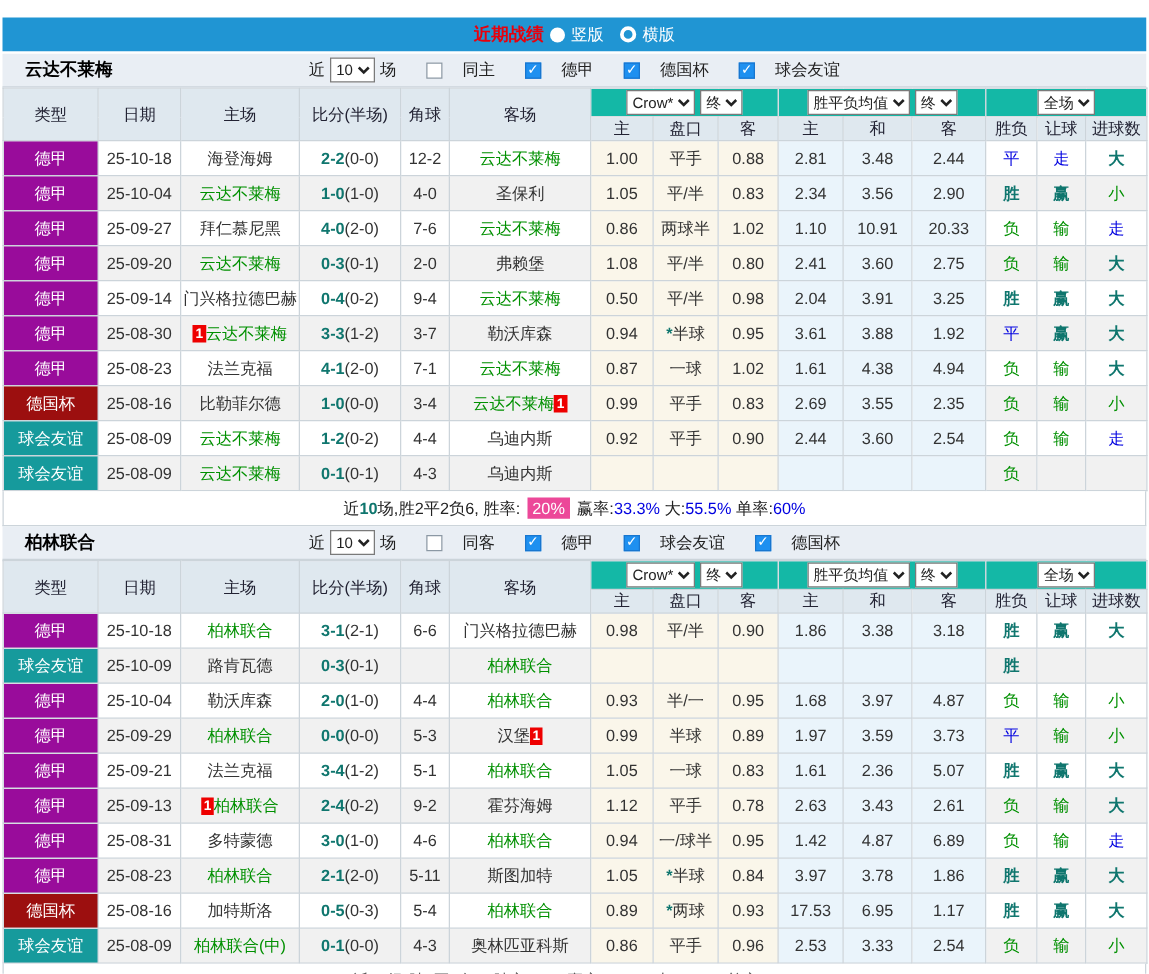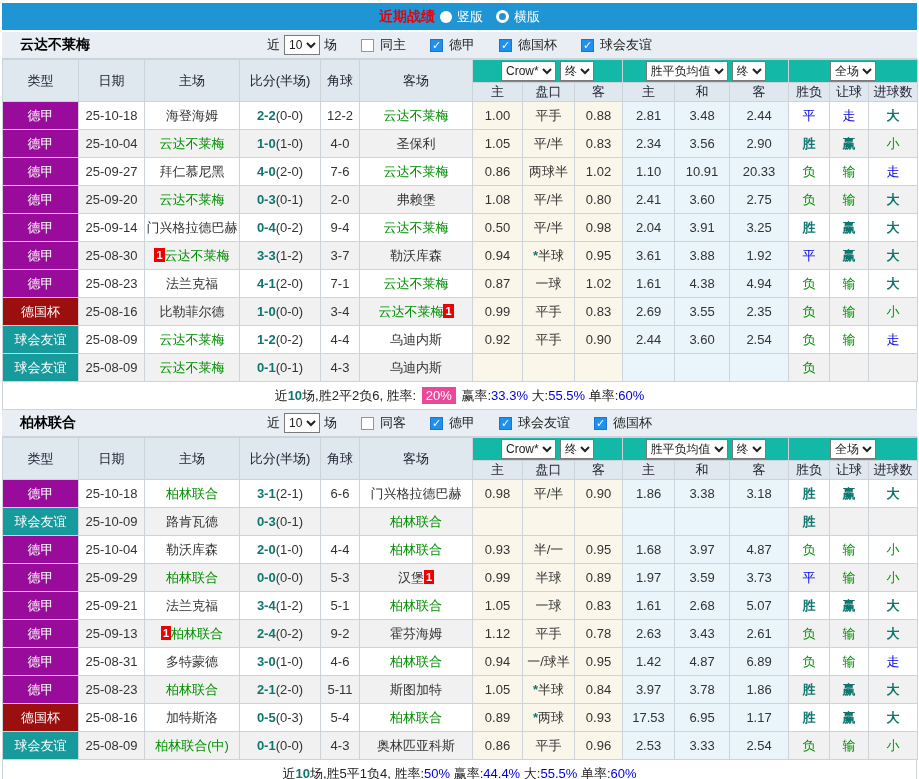--- a/index.html
+++ b/index.html
@@ -9,38 +9,38 @@
     overflow: hidden;
     background: #fff;
     font-family: "Liberation Sans", "DejaVu Sans", sans-serif;
     color: #333;
   }
   .page { padding: 3px 2px 0 2px; }
 
   
   .titlebar {
     height: 27px; background: #2095d3;
-    display: flex; align-items: center; justify-content: center; gap: 5px;
+    display: flex; align-items: center; justify-content: center; gap: 5px; margin-top: 11px;
   }
   .titlebar .ttl { color: #e8000c; font-weight: bold; font-size: 14px; }
   .radio { display: inline-block; border-radius: 50%; cursor: pointer; }
   .radio.sel { width: 12px; height: 12px; background: #fff; }
   .radio.unsel { width: 13px; height: 13px; border: 3px solid #fff; background: transparent; margin-left: 8px; }
   .titlebar .rlabel { color: #fff; font-size: 13px; }
 
   
   .sechead {
     height: 27px; background: #e9eef4;
     display: flex; align-items: center; position: relative;
     border-bottom: 1px solid #ccd4da;
   }
   .sechead.first { margin-top: 2px; }
   .sechead .team { position: absolute; left: 18px; font-weight: bold; font-size: 14px; color: #000; }
   .sechead .controls { margin: 0 auto; display: flex; align-items: center; gap: 4px; font-size: 13px; color: #222; }
-  .chk { display: inline-flex; align-items: center; gap: 6px; cursor: pointer; padding-left: 20px; }
+  .chk { display: inline-flex; align-items: center; gap: 16px; cursor: pointer; padding-left: 20px; }
   .chkbox {
     width: 13px; height: 13px; display: inline-flex; align-items: center; justify-content: center;
     border: 1px solid #8b98a4; background: #fff; font-size: 11px; line-height: 11px;
   }
   .chkbox.on { background: #1e90f0; border-color: #1876cf; color: #fff; }
   .chkbox.on::after { content: "✓"; }
   select { font-size: 12px; height: 20px; border: 1px solid #7a7a7a; background: #fff; color: #222; }
 
   
   table { border-collapse: collapse; table-layout: fixed; width: 915px; }
@@ -520,21 +520,21 @@
           <td class="t-league">德甲</td>
           <td>25-09-21</td>
           <td><span>法兰克福</span></td>
           <td><span class="c-red">3-4</span><span class="half">(1-2)</span></td>
           <td>5-1</td>
           <td><span class="c-green">柏林联合</span></td>
           <td class="crow">1.05</td>
           <td class="crow"><span>一球</span></td>
           <td class="crow">0.83</td>
           <td class="avg">1.61</td>
-          <td class="avg">2.68</td>
+          <td class="avg">2.36</td>
           <td class="avg">5.07</td>
           <td class="c-red">胜</td>
           <td class="c-red">赢</td>
           <td class="c-red">大</td>
         </tr>
 
         <tr>
           <td class="t-league">德甲</td>
           <td>25-09-13</td>
           <td><span class="badge1">1</span><span class="c-green">柏林联合</span></td>

